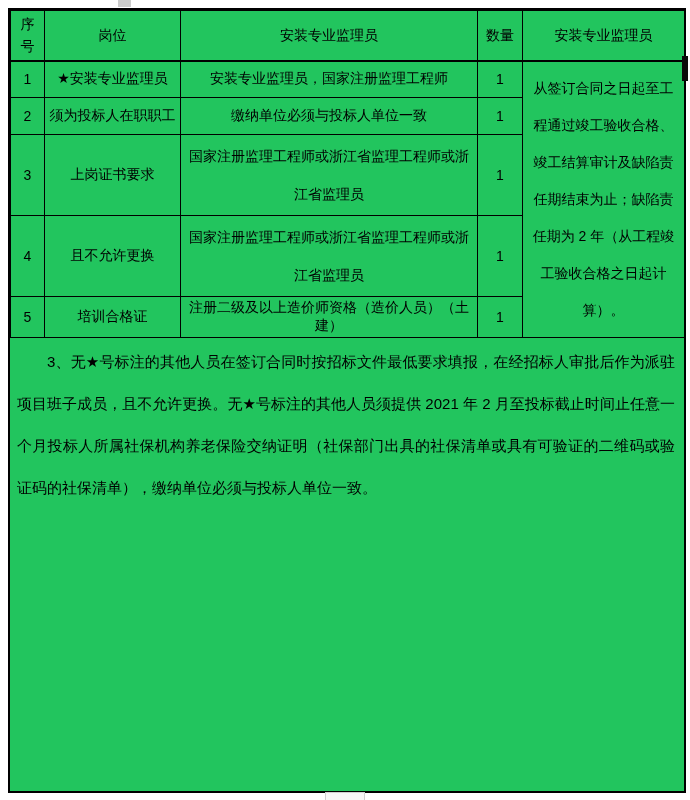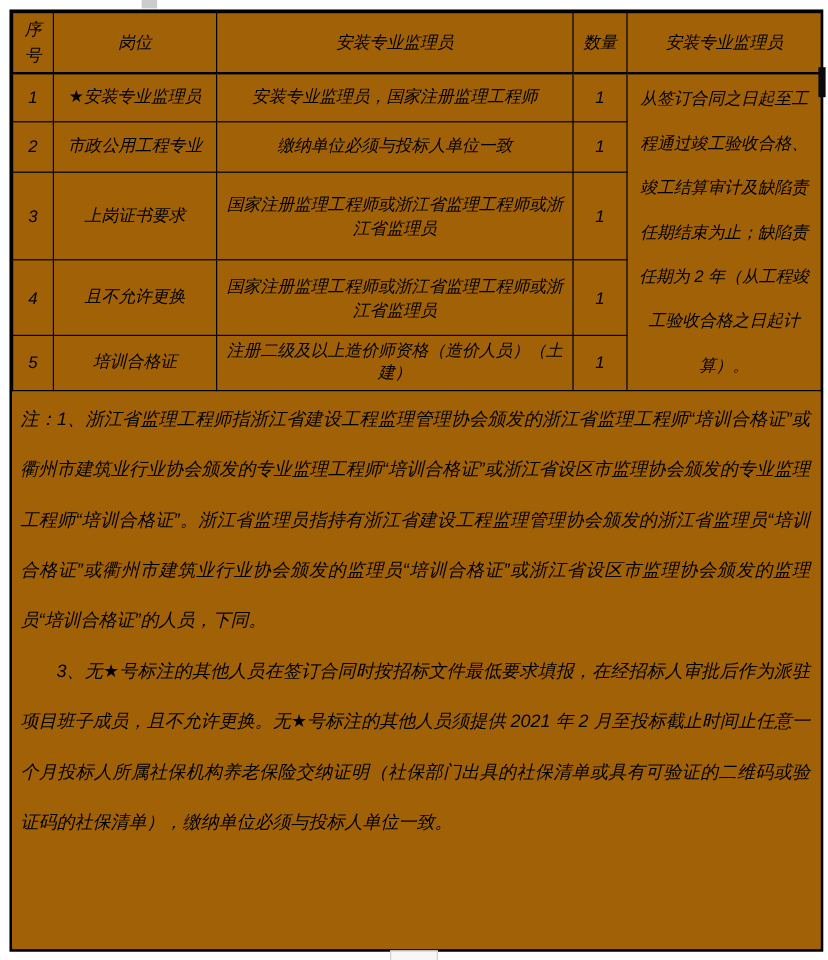--- a/index.html
+++ b/index.html
@@ -11,22 +11,21 @@
     overflow: hidden;
     font-family: "Liberation Sans", "DejaVu Sans", sans-serif;
     color: #000;
   }
   .doc {
     position: absolute;
     left: 8px; top: 8px;
     width: 678px; height: 785px;
     border: 2px solid #000;
     box-sizing: border-box;
-    background: #a16207;
-    font-style: italic;
+    background: #22c55e;
   }
   table.main-table {
     border-collapse: collapse;
     width: 100%;
     table-layout: fixed;
   }
   table.main-table th, table.main-table td {
     border: 1px solid #000;
     text-align: center;
     vertical-align: middle;
@@ -37,21 +36,21 @@
     overflow: hidden;
   }
   table.main-table thead th {
     border-bottom: 2px solid #000;
     height: 50px;
     line-height: 22px;
   }
   tr.r1 td, tr.r2 td, tr.r5 td { height: 37px; }
   tr.r3 td { height: 66px; }
   tr.r4 td { height: 56px; }
-  td.cert-cell { line-height: 20px; }
+  td.cert-cell { line-height: 38px; }
   td.service-cell {
     text-align: left;
     vertical-align: middle;
     padding: 4px 7px;
     line-height: 37px;
     font-size: 14.5px;
   }
   .notes {
     padding: 3px 9px 0 7px;
     font-size: 15px;
@@ -110,21 +109,21 @@
       <tbody>
         <tr class="r1">
           <td>1</td>
           <td>★安装专业监理员</td>
           <td>安装专业监理员，国家注册监理工程师</td>
           <td>1</td>
           <td class="service-cell" rowspan="5">从签订合同之日起至工程通过竣工验收合格、竣工结算审计及缺陷责任期结束为止；缺陷责任期为 2 年（从工程竣工验收合格之日起计算）。</td>
         </tr>
         <tr class="r2">
           <td>2</td>
-          <td>市政公用工程专业</td>
+          <td>须为投标人在职职工</td>
           <td>缴纳单位必须与投标人单位一致</td>
           <td>1</td>
         </tr>
         <tr class="r3">
           <td>3</td>
           <td>上岗证书要求</td>
           <td class="cert-cell">国家注册监理工程师或浙江省监理工程师或浙江省监理员</td>
           <td>1</td>
         </tr>
         <tr class="r4">
@@ -136,21 +135,20 @@
         <tr class="r5">
           <td>5</td>
           <td>培训合格证</td>
           <td>注册二级及以上造价师资格（造价人员）（土建）</td>
           <td>1</td>
         </tr>
       </tbody>
     </table>
 
     <div class="notes">
-      <p>注：1、浙江省监理工程师指浙江省建设工程监理管理协会颁发的浙江省监理工程师“培训合格证”或衢州市建筑业行业协会颁发的专业监理工程师“培训合格证”或浙江省设区市监理协会颁发的专业监理工程师“培训合格证”。浙江省监理员指持有浙江省建设工程监理管理协会颁发的浙江省监理员“培训合格证”或衢州市建筑业行业协会颁发的监理员“培训合格证”或浙江省设区市监理协会颁发的监理员“培训合格证”的人员，下同。</p>
       <p class="indent">3、无★号标注的其他人员在签订合同时按招标文件最低要求填报，在经招标人审批后作为派驻项目班子成员，且不允许更换。无★号标注的其他人员须提供 2021 年 2 月至投标截止时间止任意一个月投标人所属社保机构养老保险交纳证明（社保部门出具的社保清单或具有可验证的二维码或验证码的社保清单），缴纳单位必须与投标人单位一致。</p>
     </div>
 
   </div>
 
   <div class="mark-black-bar"></div>
   <div class="mark-bottom-gray"></div>
 </div>
 
 </body></html>

